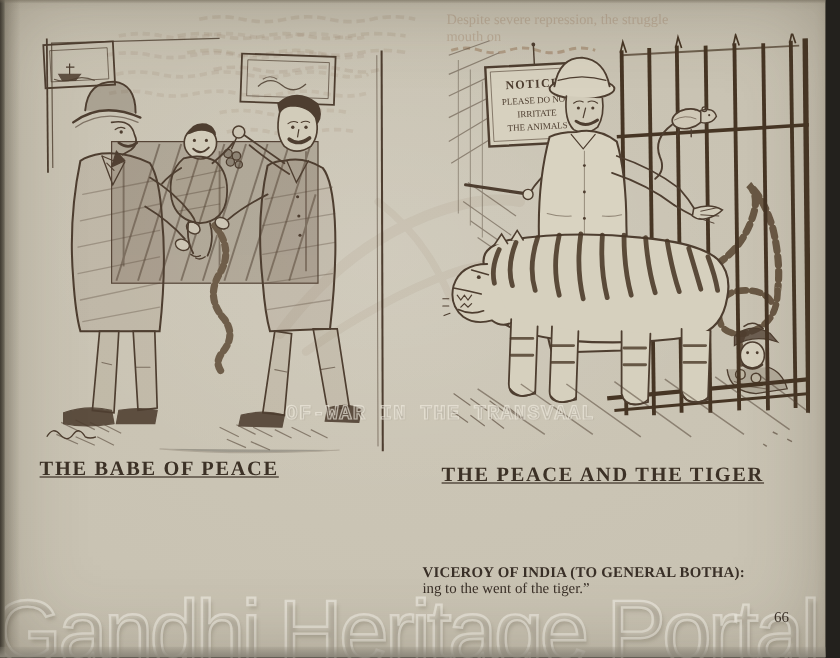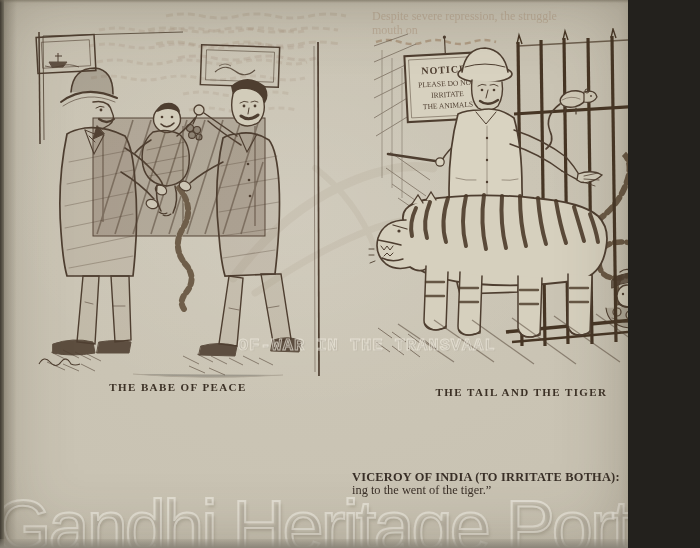--- a/index.html
+++ b/index.html
@@ -1,27 +1,27 @@
 <!DOCTYPE html>
 <html><head>
 <meta charset="utf-8">
 <style>
   html,body{margin:0;padding:0;background:#23211d;}
-  .photo{position:relative;width:628px;height:548px;overflow:hidden;
+  .photo{position:relative;width:688px;height:548px;overflow:hidden;
          font-family:"Liberation Serif",serif;}
   .page{position:absolute;inset:0;
         background:
           radial-gradient(ellipse 420px 300px at 46% 38%, rgba(255,255,255,0.10), transparent 70%),
           radial-gradient(ellipse 900px 620px at 50% 50%, #ccc6b6 0%, #c8c2b2 55%, #bcb6a4 100%);}
   .page::after{content:"";position:absolute;inset:0;pointer-events:none;z-index:40;
         box-shadow:inset 0 0 70px rgba(72,62,46,0.30), inset 0 0 10px rgba(72,62,46,0.14);}
   .abs{position:absolute;}
   
-  .cartoon-title{color:#3c3126;font-weight:bold;font-size:11px;letter-spacing:1.4px;
-        text-align:center;z-index:10;}
+  .cartoon-title{color:#3c3126;font-weight:bold;font-size:17px;letter-spacing:1.4px;
+        z-index:10;text-decoration:underline;}
   .caption{color:#3a3028;font-size:12.4px;line-height:13px;z-index:10;white-space:nowrap;}
   .caption .head{font-weight:600;letter-spacing:0.2px;}
   .pagenum{color:#3a3028;font-size:12.5px;z-index:26;}
   
   .wm-portal{left:-6px;top:484px;font-family:"Liberation Sans",sans-serif;
         font-size:74px;letter-spacing:-3px;white-space:nowrap;z-index:25;
         color:rgba(255,255,255,0.07);
         -webkit-text-stroke:2px rgba(241,237,227,0.62);
         text-shadow:2px 3px 3px rgba(120,110,94,0.28);}
   .wm-middle{left:238px;top:336px;font-family:Liberation Mono, monospace;
@@ -354,27 +354,27 @@
           <path d="M30 296 l56 38 M66 292 l60 42 M104 292 l62 44 M144 290 l64 46 M186 288 l66 46 M228 286 l62 44 M264 284 l43 32"></path>
         </g>
         <g stroke-width="1" opacity="0.6">
           <path d="M10 300 l14 10 M24 304 l14 10 M40 306 l12 9 M8 314 l14 10 M24 318 l12 9 M40 320 l12 9 M56 312 l12 9"></path>
         </g>
         <path d="M276 332 l4 2 M288 338 l4 2 M268 342 l3 2" stroke-width="1.2" opacity="0.6"></path>
       </g>
     </svg>
 
     <div class="abs cartoon-title" style="left:33px;top:381px;width:290px;">THE BABE OF PEACE</div>
-    <div class="abs cartoon-title" style="left:368px;top:386px;width:307px;">THE TAIL AND THE TIGER</div>
+    <div class="abs cartoon-title" style="left:368px;top:386px;width:307px;">THE PEACE AND THE TIGER</div>
 
     <div class="abs caption" style="left:40px;top:481px;">
     </div>
 
     <div class="abs caption" style="left:352px;top:471px;">
-      <div class="head">VICEROY OF INDIA (TO IRRITATE BOTHA):</div>
+      <div class="head">VICEROY OF INDIA (TO GENERAL BOTHA):</div>
       <div>ing to the went of the tiger.”</div>
     </div>
 
     <div class="abs pagenum" style="left:645px;top:507px;">66</div>
 
     <div class="abs wm-middle">OF-WAR IN THE TRANSVAAL</div>
     <div class="abs wm-portal">Gandhi Heritage Portal</div>
 
     <div class="abs edge edge-left"></div>
     <div class="abs edge edge-left-soft"></div>

